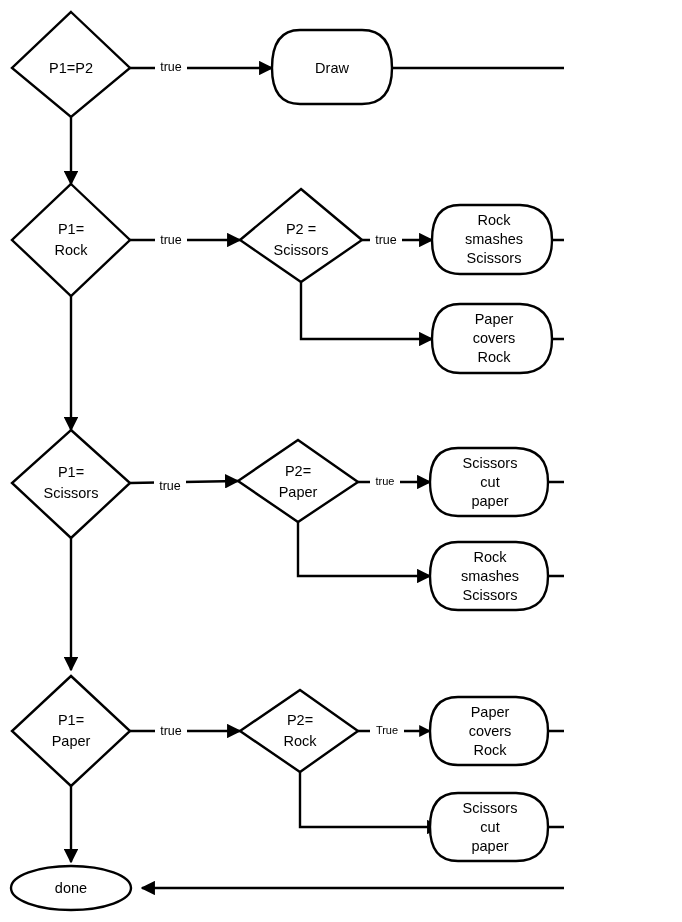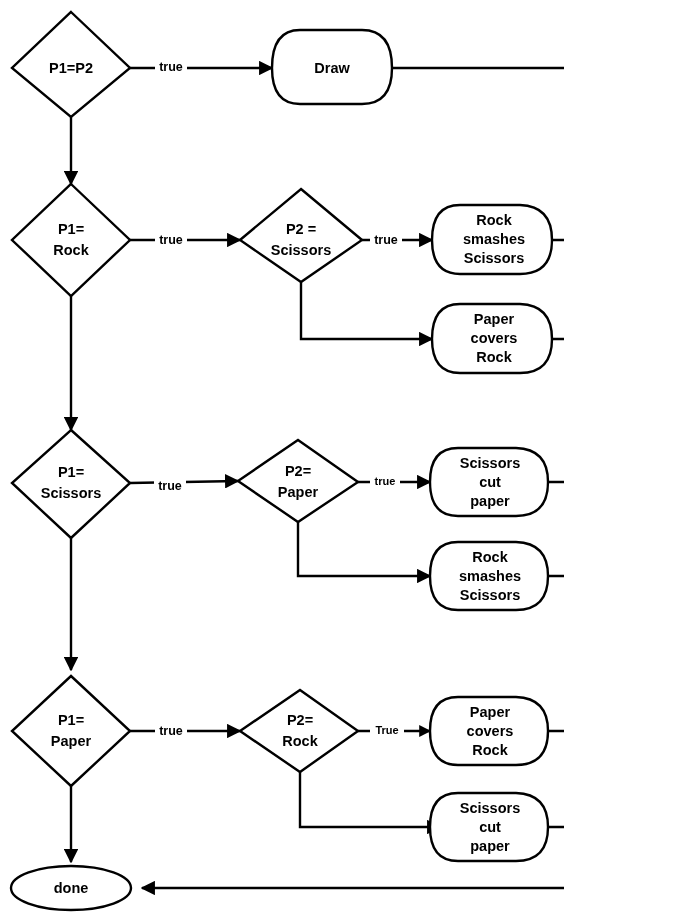--- a/index.html
+++ b/index.html
@@ -9,21 +9,20 @@
   }
   body {
     font-family: "Liberation Sans", sans-serif;
   }
   #canvas-wrap {
     position: relative;
     width: 564px;
     height: 922px;
     overflow: hidden;
     background: #ffffff;
-    font-weight: bold;
   }
   svg#flowchart {
     position: absolute;
     left: 0;
     top: 0;
     width: 682px;
     height: 922px;
     display: block;
   }
   .shape {

